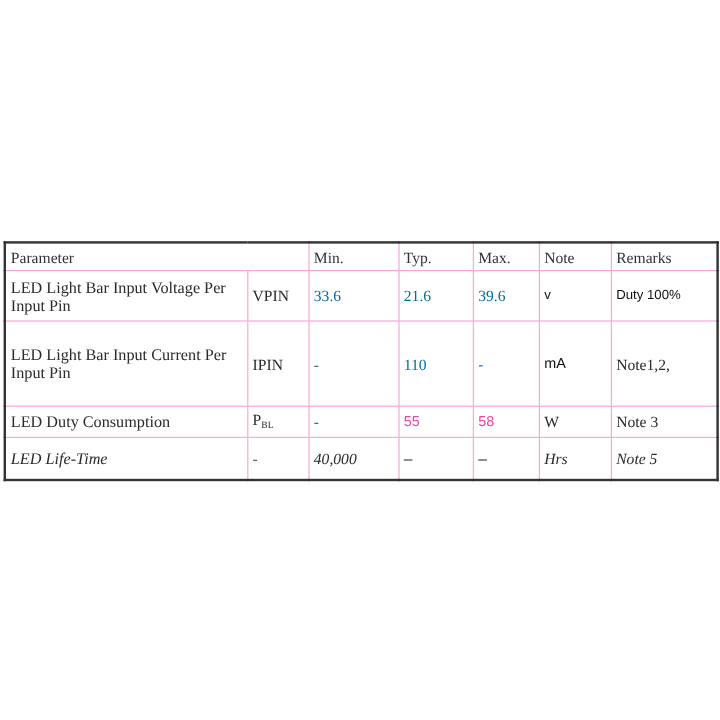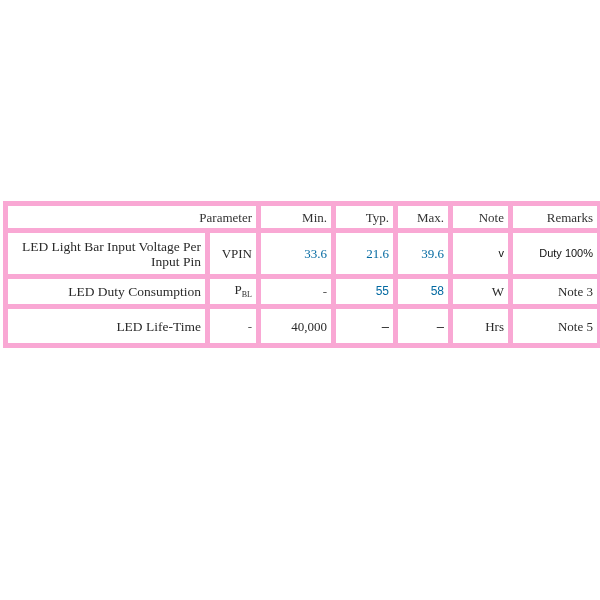--- a/index.html
+++ b/index.html
@@ -9,36 +9,36 @@
       left: 3px; top: 201px;
       width: 594px;
       border-collapse: collapse;
       font-family: "Liberation Serif", serif;
       font-size: 13px;
       color: #2a2a2a;
       table-layout: fixed;
       border: 2px solid #333;
     }
     table.spec td, table.spec th {
-      border: 5px solid #f9a8d4;
+      border: 1px solid #f9a8d4;
       padding: 0 4px;
       font-weight: normal;
       vertical-align: middle;
-      text-align: right;
+      text-align: left;
       line-height: 15px;
     }
     table.spec th { height: 22px; color: #333; }
     th.remarks-h { font-family: Liberation Serif, serif; font-weight: bold; font-size: 13px; color: #111; }
     td.param { text-align: left; padding-left: 6px; font-size: 13.5px; margin-top: 43px; }
     tr.r1 td { height: 41px; }
     tr.r2 td { height: 70px; }
     tr.r3 td { height: 25px; }
-    tr.r4 td { height: 34px; }
+    tr.r4 td { height: 34px; font-style: italic; }
     .blue { color: #0369a1; }
-    .blue-bold { color: #0369a1; font-family: "Liberation Sans", sans-serif; font-weight: bold; font-size: 12px; }
+    .blue-bold { color: #ec4899; font-family: "Liberation Sans", sans-serif; font-weight: bold; font-size: 12px; }
     .sans-bold { font-family: "Liberation Sans", sans-serif; font-weight: bold; font-size: 11px; color: #111; }
     .sans-bold-lg { font-family: "Liberation Sans", sans-serif; font-weight: bold; font-size: 12px; color: #111; }
     .dash-bold { font-family: "Liberation Sans", sans-serif; font-weight: bold; color: #222; }
     .dash-blue { color: #1f6ec4; font-family: "Liberation Sans", sans-serif; font-weight: bold; }
     .dash-grey { color: #555; }
     sub { font-size: 8px; vertical-align: -3px; }
     td.unit-top { vertical-align: top; padding-top: 22px; }
   </style>
 </head>
 <body>
@@ -64,20 +64,29 @@
   </tr>
   <tr class="r1">
     <td class="param">LED Light Bar Input Voltage Per Input Pin</td>
     <td>VPIN</td>
     <td class="blue">33.6</td>
     <td class="blue">21.6</td>
     <td class="blue">39.6</td>
     <td class="sans-bold">v</td>
     <td class="sans-bold">Duty 100%</td>
   </tr>
+  <tr class="r2">
+    <td class="param">LED Light Bar Input Current  Per Input Pin</td>
+    <td>IPIN</td>
+    <td class="dash-grey">-</td>
+    <td class="blue">110</td>
+    <td class="dash-blue">-</td>
+    <td class="sans-bold-lg unit-top">mA</td>
+    <td>Note1,2,</td>
+  </tr>
   <tr class="r3">
     <td class="param">LED Duty Consumption</td>
     <td><span>P</span><sub>BL</sub></td>
     <td class="dash-grey">-</td>
     <td class="blue-bold">55</td>
     <td class="blue-bold">58</td>
     <td>W</td>
     <td>Note 3</td>
   </tr>
   <tr class="r4">

